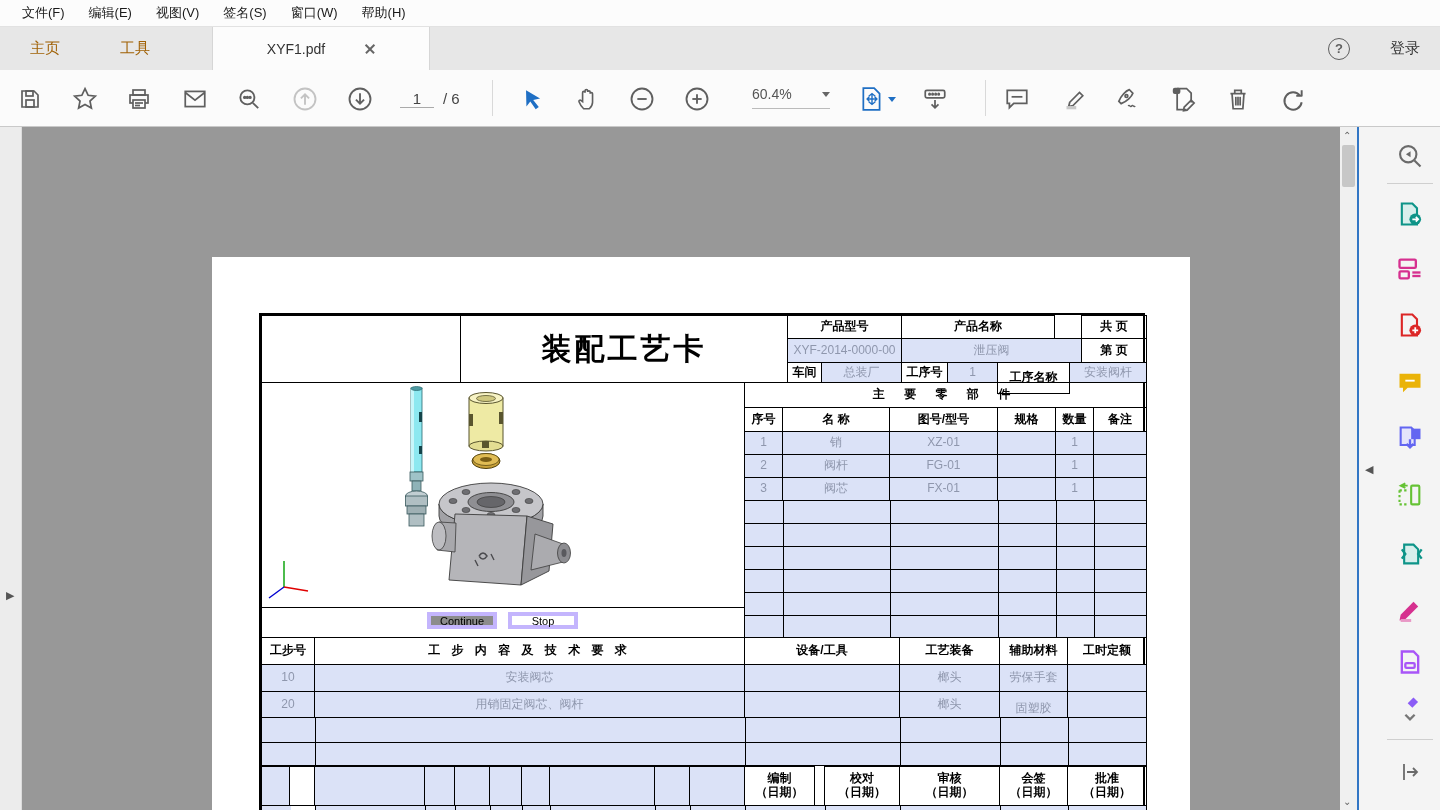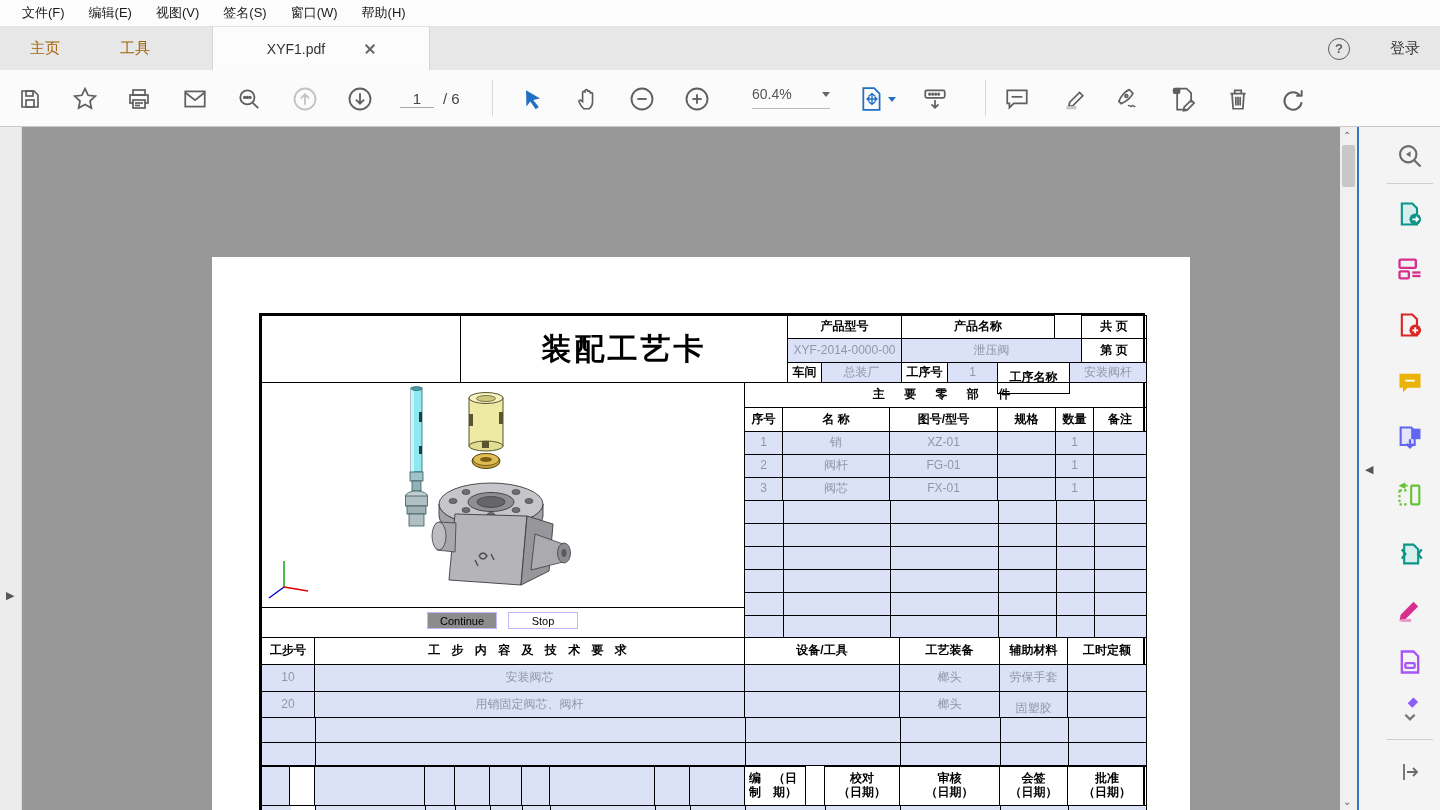--- a/index.html
+++ b/index.html
@@ -43,21 +43,21 @@
   .side-div { position:absolute; left:28px; width:46px; height:1px; background:#cfcfcf; }
   .panel-arrow { position:absolute; font-size:11px; color:#555; }
 
   
   #page { left:190px; top:130px; width:978px; height:680px; background:#fff; }
   #sheet { position:absolute; left:47px; top:56px; width:886px; height:560px; border:2px solid #000; background:#fff; }
   .cell { position:absolute; border:1px solid #000; display:flex; align-items:center; justify-content:center; font-size:12px; color:#000; line-height:1.15; text-align:center; overflow:hidden; }
   .hdr { font-weight:bold; }
   .field { background:#dbe2f7; color:#8f97ad; }
   #sheet-title { font-size:30px; font-weight:bold; letter-spacing:3px; }
-  .pdfbtn { position:absolute; height:17px; border:1px solid #c4b5fd; font-size:11px; color:#000; display:flex; align-items:center; justify-content:center; }
+  .pdfbtn { position:absolute; height:17px; border:4px solid #c4b5fd; font-size:11px; color:#000; display:flex; align-items:center; justify-content:center; }
   .grid-lines { position:absolute; background-color:#dbe2f7; }
 
   svg { display:block; }
 </style>
 </head>
 <body>
 
 <div class="abs" id="menubar">
   <span class="menu-item">文件(F)</span>
   <span class="menu-item">编辑(E)</span>
@@ -383,21 +383,21 @@
       <div class="cell" style="left:28px;top:451px;width:26px;height:40px"></div>
       <div class="cell field" style="left:53px;top:451px;width:111px;height:40px"></div>
       <div class="cell field" style="left:163px;top:451px;width:31px;height:40px"></div>
       <div class="cell field" style="left:193px;top:451px;width:36px;height:40px"></div>
       <div class="cell field" style="left:228px;top:451px;width:33px;height:40px"></div>
       <div class="cell field" style="left:260px;top:451px;width:29px;height:40px"></div>
       <div class="cell field" style="left:288px;top:451px;width:106px;height:40px"></div>
       <div class="cell field" style="left:393px;top:451px;width:36px;height:40px"></div>
       <div class="cell field" style="left:428px;top:451px;width:56px;height:40px"></div>
 
-      <div class="cell hdr" style="left:483px;top:451px;width:62px;height:40px;flex-direction:row">
+      <div class="cell hdr" style="left:483px;top:451px;width:71px;height:40px;flex-direction:column">
         <span>编制</span>
         <span>（日期）</span>
       </div>
       <div class="cell hdr" style="left:563px;top:451px;width:76px;height:40px;flex-direction:column">
         <span>校对</span>
         <span>（日期）</span>
       </div>
       <div class="cell hdr" style="left:638px;top:451px;width:101px;height:40px;flex-direction:column">
         <span>审核</span>
         <span>（日期）</span>

